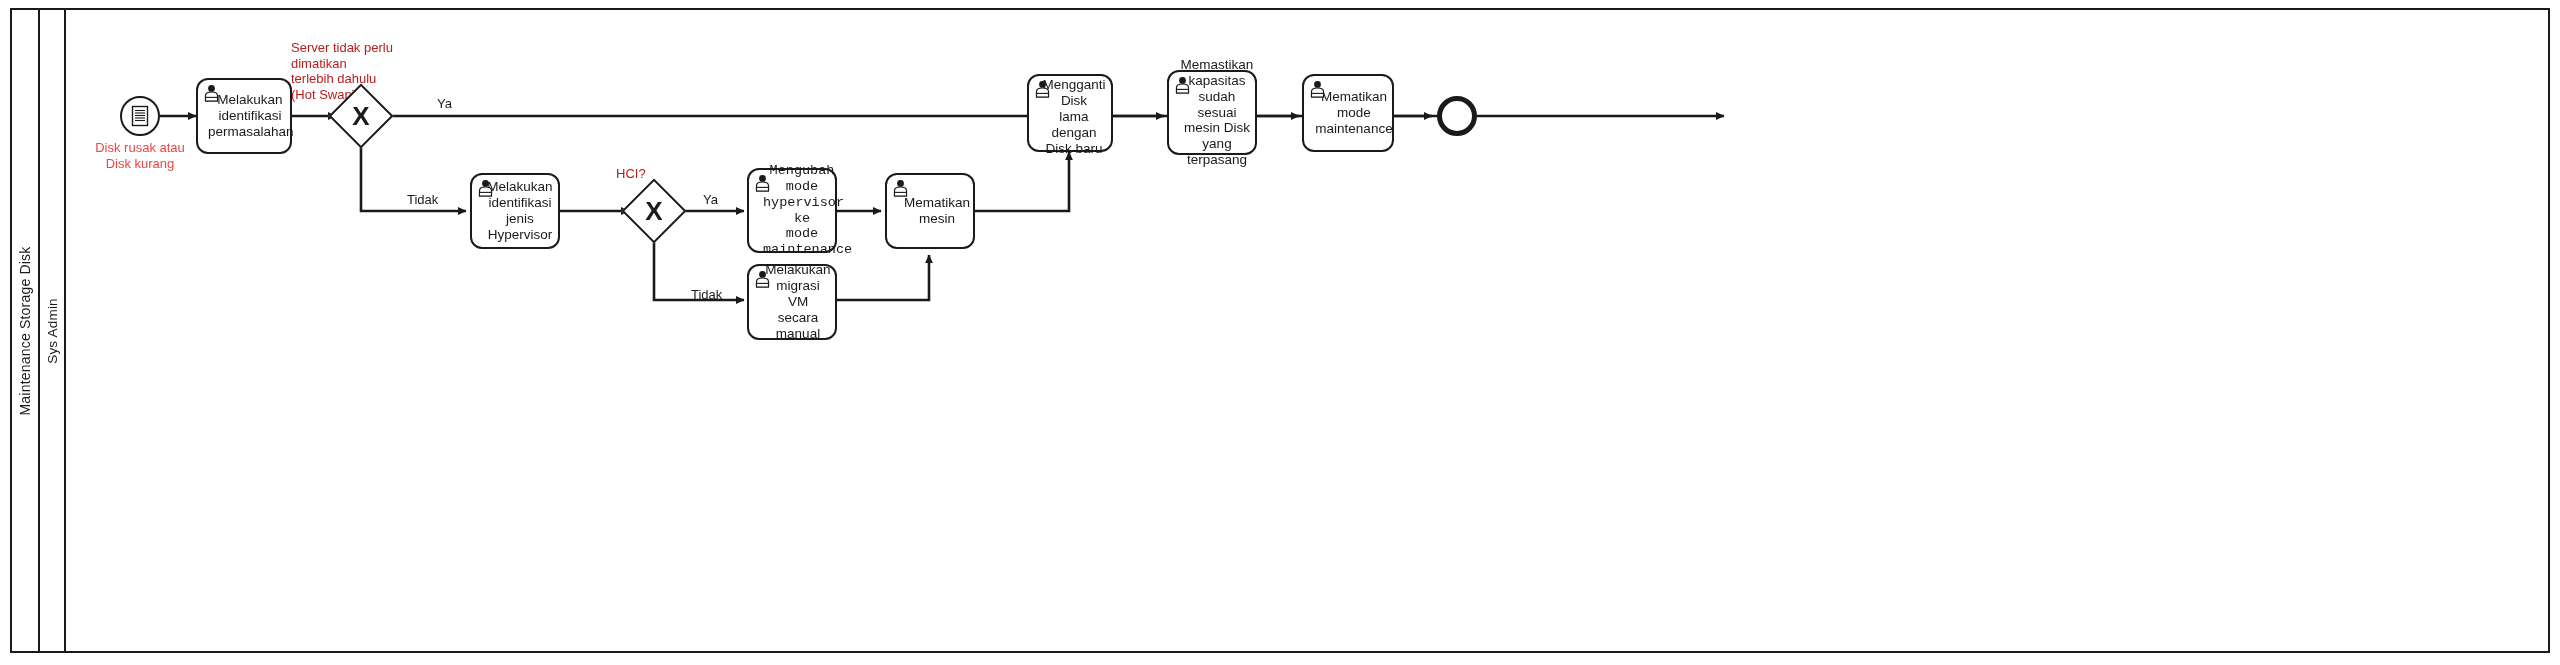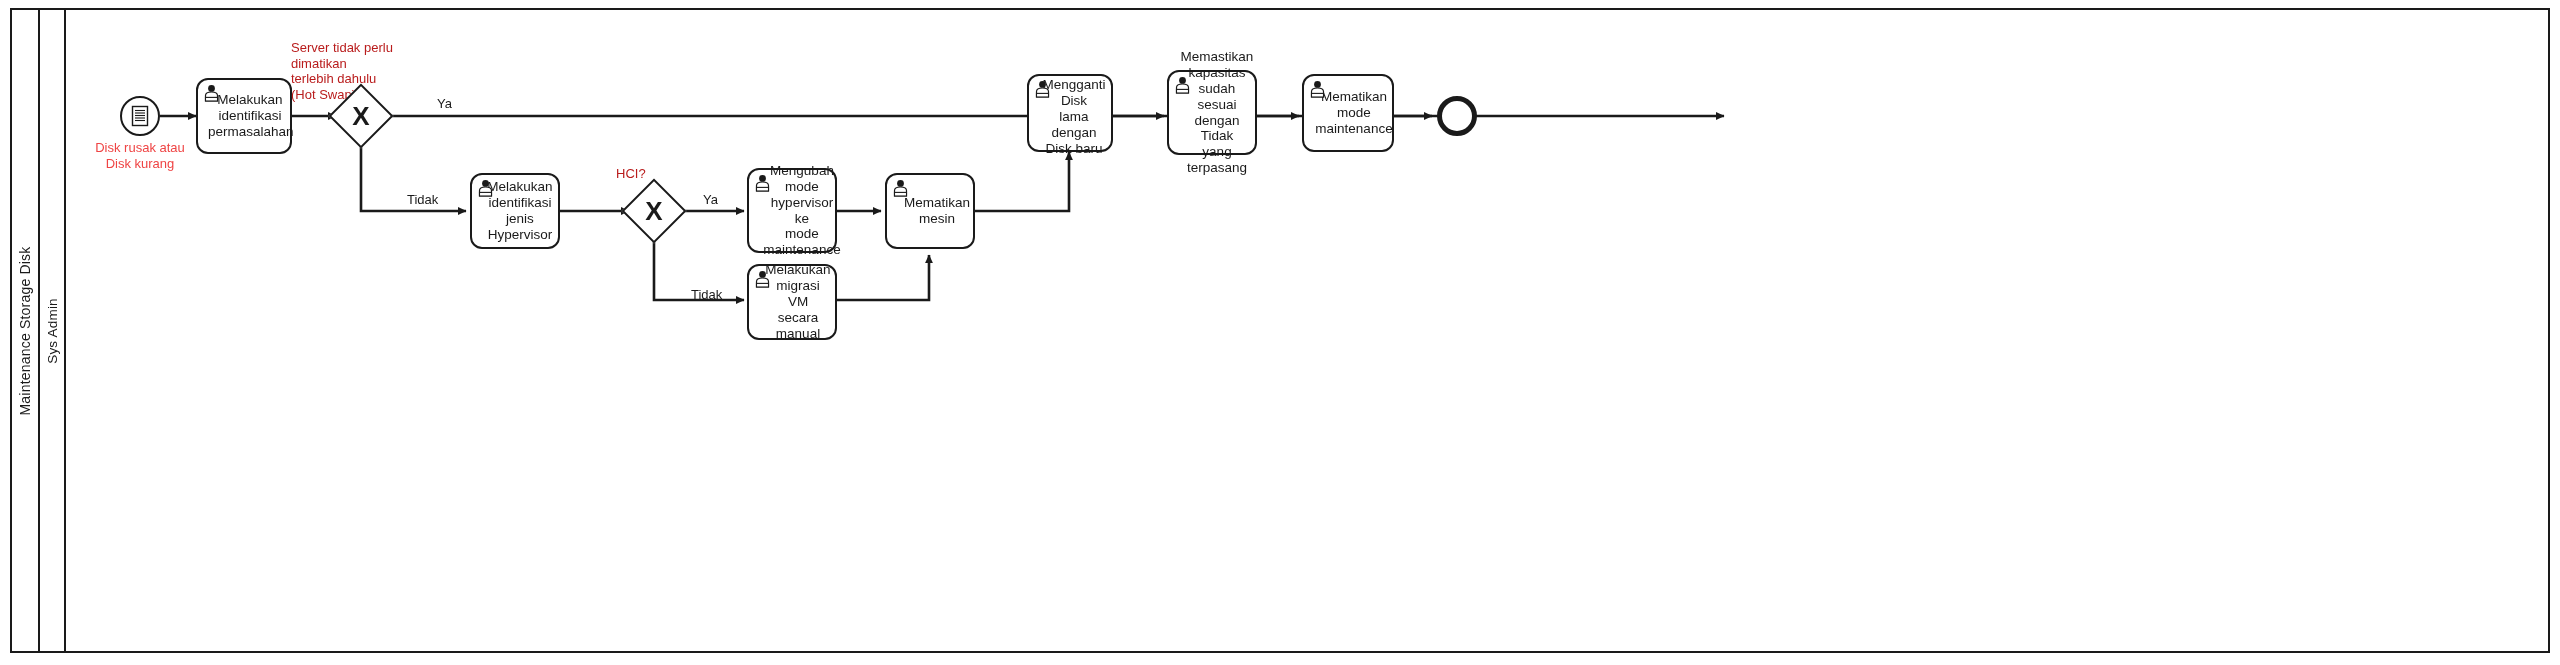--- a/index.html
+++ b/index.html
@@ -274,21 +274,21 @@
 
   <div class="flow-label" style="left:703px; top:192px;">Ya</div>
   <div class="flow-label" style="left:691px; top:287px;">Tidak</div>
 
   <div class="task" style="left:747px; top:168px; width:90px; height:85px;">
     <svg class="task-icon" viewBox="0 0 17 18">
       <circle cx="8.5" cy="4.4" r="3.4" fill="#1a1a1a"></circle>
       <path d="M2.5,17 L2.5,11.5 C2.5,9 5,8 8.5,8 C12,8 14.5,9 14.5,11.5 L14.5,17 Z" fill="#ffffff" stroke="#1a1a1a" stroke-width="1.2"></path>
       <rect x="2.5" y="13.4" width="12" height="3.6" fill="#ffffff" stroke="#1a1a1a" stroke-width="1.1"></rect>
     </svg>
-    <span class="task-label" style="padding-left:20px;">Mengubah
+    <span class="task-label" style="padding-left:20px;font-family:Liberation Mono, monospace;">Mengubah
 mode
 hypervisor ke
 mode
 maintenance</span>
   </div>
 
   <div class="task" style="left:747px; top:264px; width:90px; height:76px;">
     <svg class="task-icon" viewBox="0 0 17 18">
       <circle cx="8.5" cy="4.4" r="3.4" fill="#1a1a1a"></circle>
       <path d="M2.5,17 L2.5,11.5 C2.5,9 5,8 8.5,8 C12,8 14.5,9 14.5,11.5 L14.5,17 Z" fill="#ffffff" stroke="#1a1a1a" stroke-width="1.2"></path>
@@ -322,21 +322,21 @@
 
   <div class="task" style="left:1167px; top:70px; width:90px; height:85px;">
     <svg class="task-icon" viewBox="0 0 17 18">
       <circle cx="8.5" cy="4.4" r="3.4" fill="#1a1a1a"></circle>
       <path d="M2.5,17 L2.5,11.5 C2.5,9 5,8 8.5,8 C12,8 14.5,9 14.5,11.5 L14.5,17 Z" fill="#ffffff" stroke="#1a1a1a" stroke-width="1.2"></path>
       <rect x="2.5" y="13.4" width="12" height="3.6" fill="#ffffff" stroke="#1a1a1a" stroke-width="1.1"></rect>
     </svg>
     <span class="task-label" style="padding-left:10px;">Memastikan
 kapasitas
 sudah sesuai
-dengan Tidak
+mesin Disk
 yang terpasang</span>
   </div>
 
   <div class="task" style="left:1302px; top:74px; width:92px; height:78px;">
     <svg class="task-icon" viewBox="0 0 17 18">
       <circle cx="8.5" cy="4.4" r="3.4" fill="#1a1a1a"></circle>
       <path d="M2.5,17 L2.5,11.5 C2.5,9 5,8 8.5,8 C12,8 14.5,9 14.5,11.5 L14.5,17 Z" fill="#ffffff" stroke="#1a1a1a" stroke-width="1.2"></path>
       <rect x="2.5" y="13.4" width="12" height="3.6" fill="#ffffff" stroke="#1a1a1a" stroke-width="1.1"></rect>
     </svg>
     <span class="task-label" style="padding-left:12px;">Mematikan

